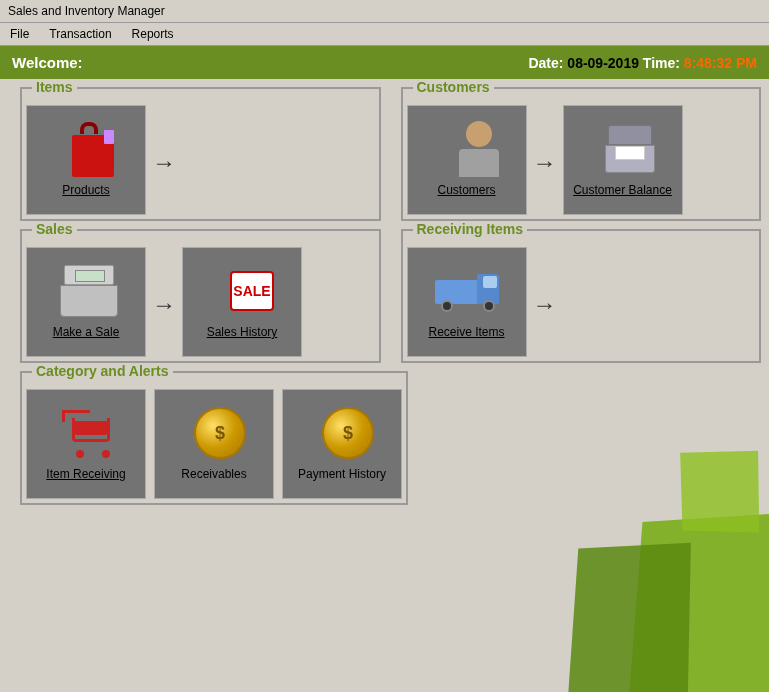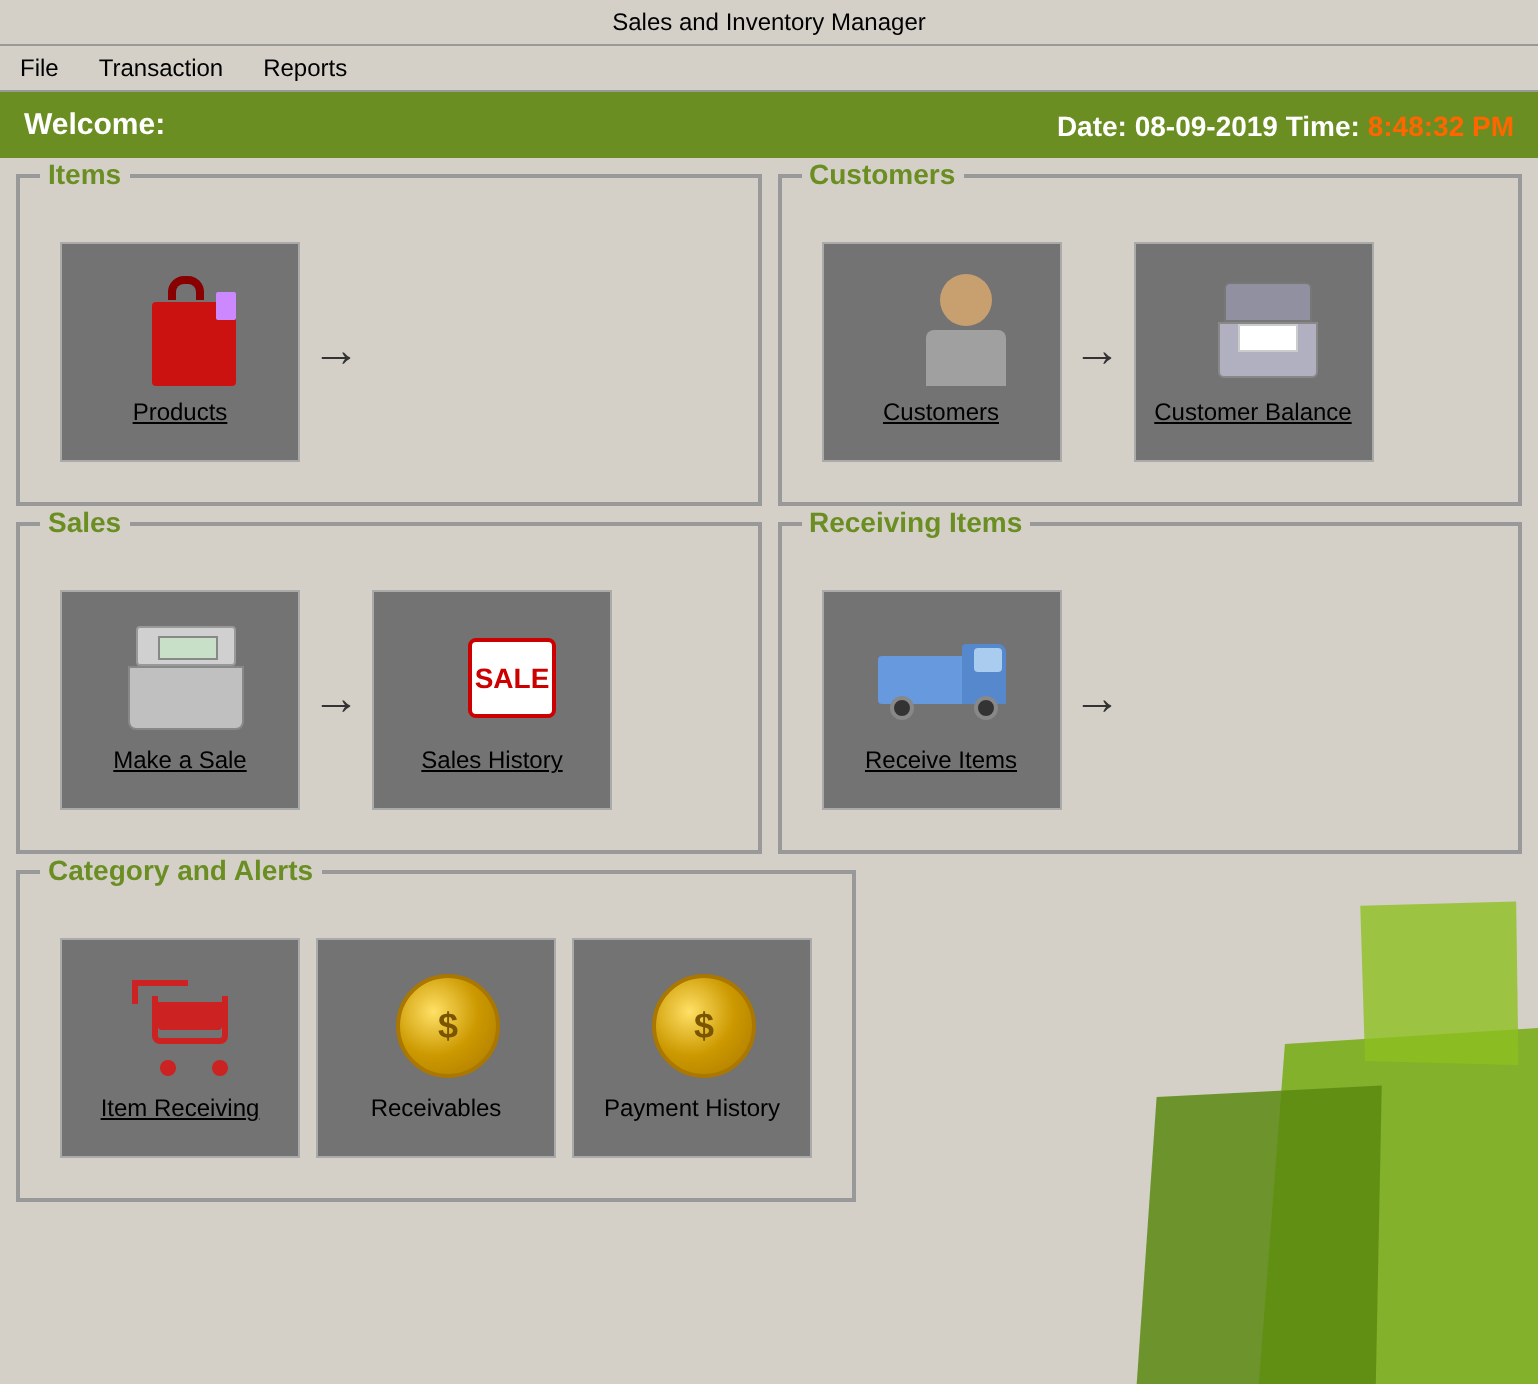--- a/index.html
+++ b/index.html
@@ -12,21 +12,20 @@
       overflow: hidden;
     }
 
     
     .title-bar {
       background: #d4d0c8;
       padding: 4px 8px;
       font-size: 12px;
       color: #000;
       border-bottom: 1px solid #999;
-      text-align: center;
     }
 
     
     .menu-bar {
       background: #d4d0c8;
       padding: 2px 4px;
       border-bottom: 1px solid #999;
       display: flex;
       gap: 8px;
     }
@@ -45,29 +44,30 @@
       justify-content: space-between;
       align-items: center;
       color: white;
       font-size: 15px;
       font-weight: bold;
     }
     .header-date {
       color: white;
       font-size: 14px;
     }
-    .header-date .date-val { color: #ffffff; font-weight: bold; }
+    .header-date .date-val { color: #000000; font-weight: bold; }
     .header-date .time-val { color: #ff6600; font-weight: bold; }
 
     
     .section {
       border: 2px solid #999;
-      padding: 20px;
+      padding: 4px;
       background: #d4d0c8;
       position: relative;
+      margin-left: 12px;
     }
     .section-title {
       position: absolute;
       top: -10px;
       left: 10px;
       background: #d4d0c8;
       padding: 0 4px;
       font-weight: bold;
       color: #6b8e23;
       font-size: 14px;

